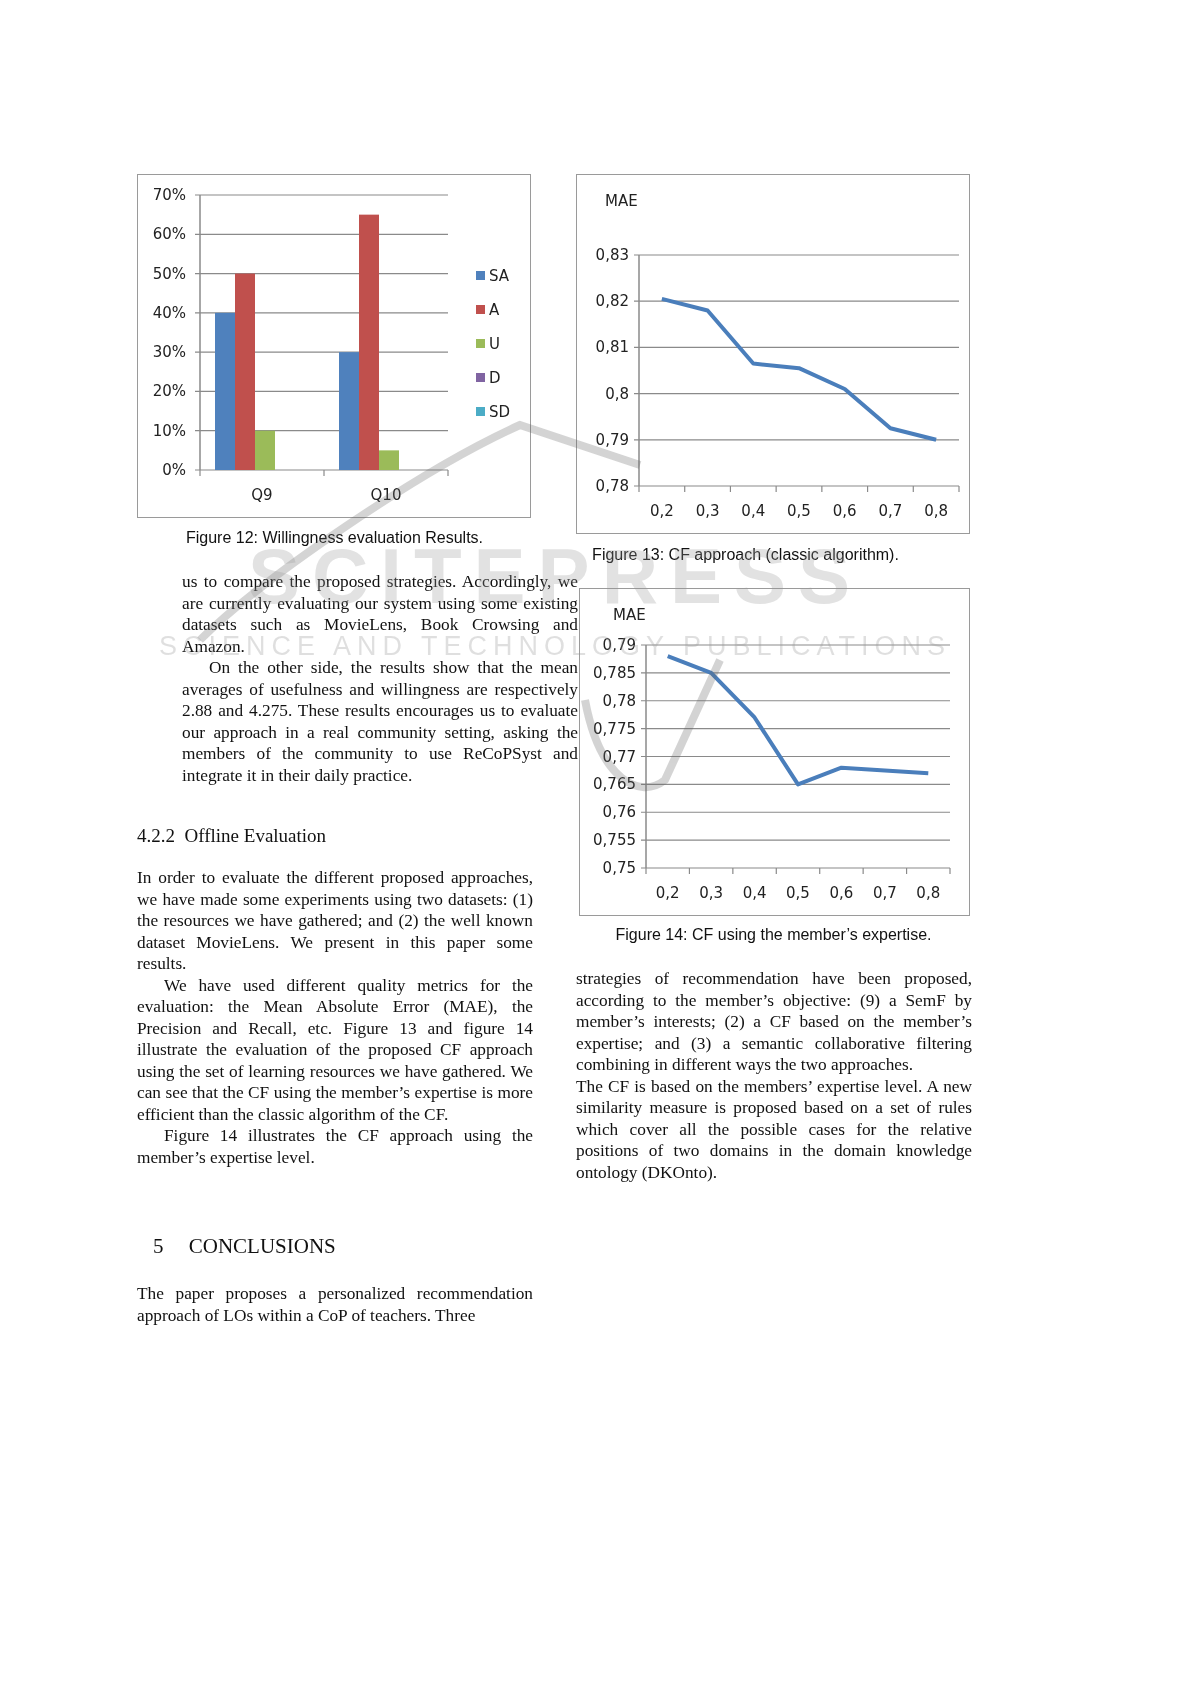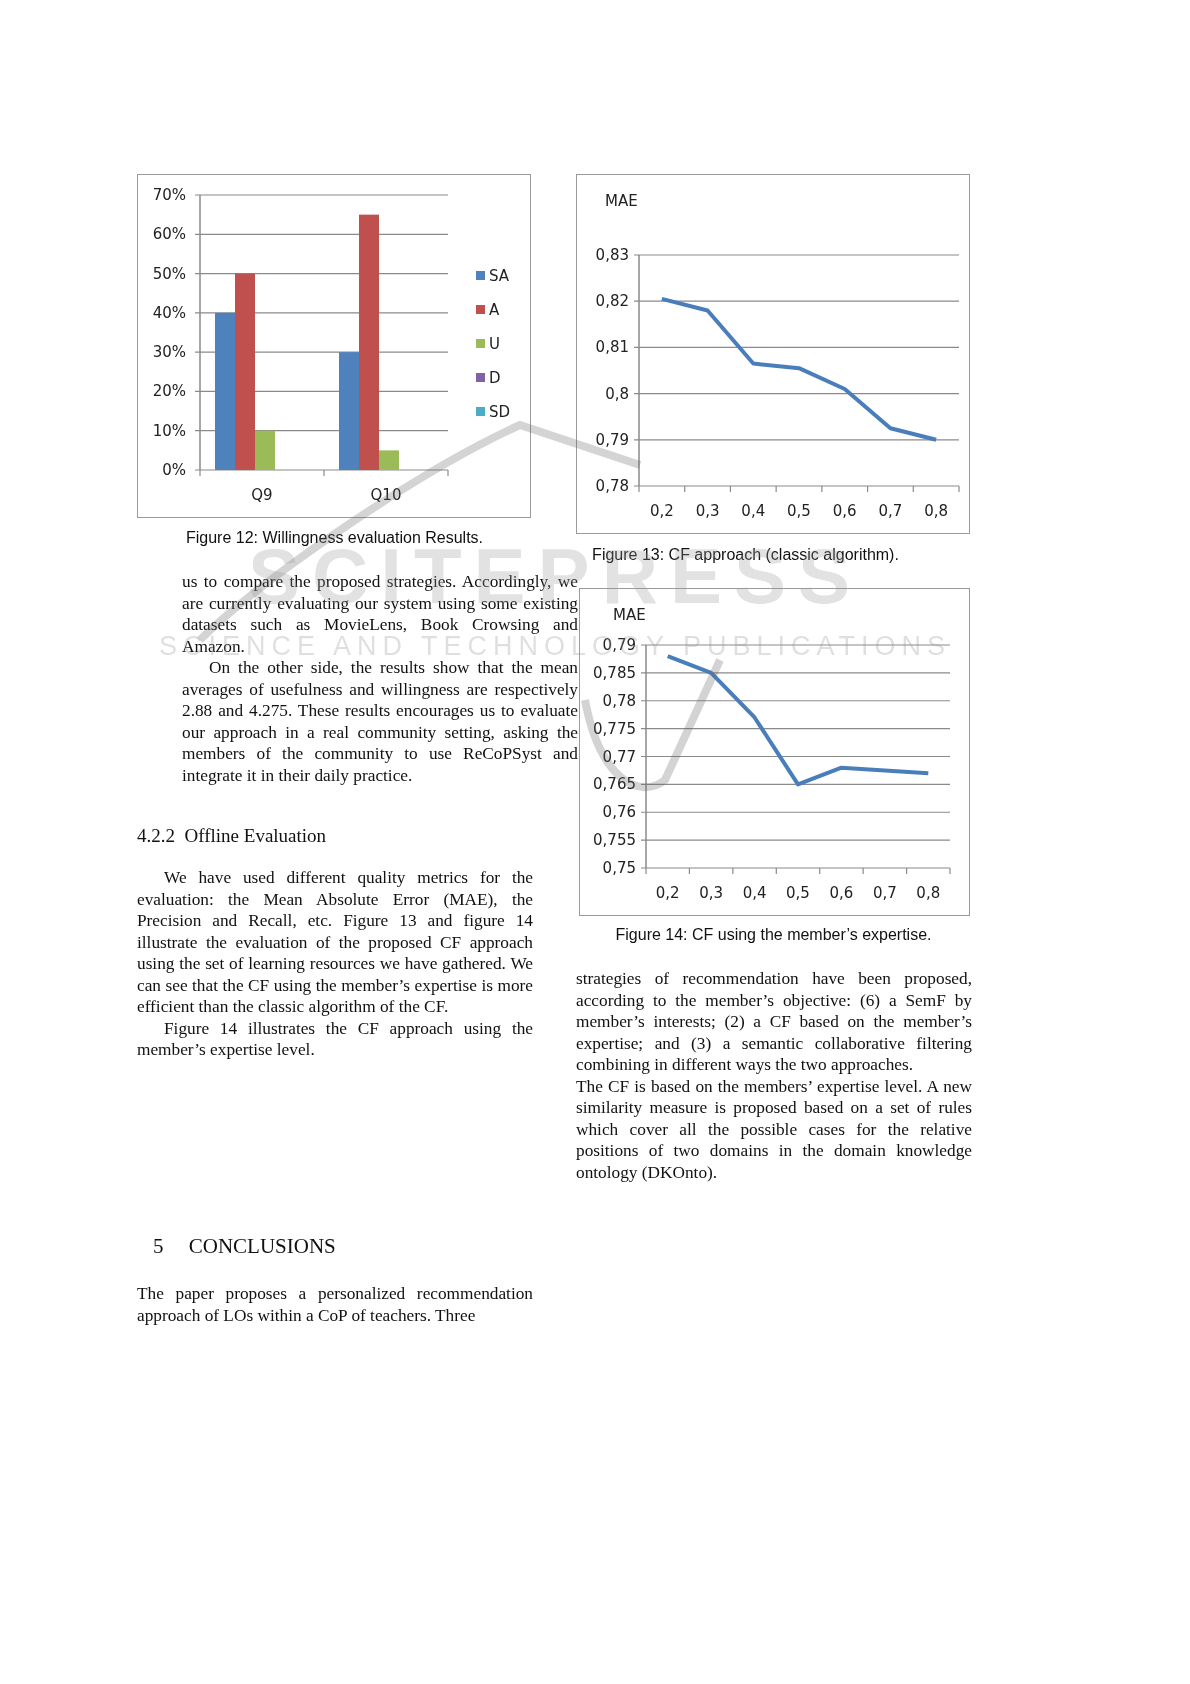--- a/index.html
+++ b/index.html
@@ -140,35 +140,36 @@
 <div class="caption" style="left:576px;top:926px;width:395px;">Figure 14: CF using the member’s expertise.</div>
 
 <div class="col" style="left:137px;top:571px;width:396px;margin-left:45px;">
   <p>us to compare the proposed strategies. Accordingly, we are currently evaluating our system using some existing datasets such as MovieLens, Book Crowsing and Amazon.</p>
   <p class="indent">On the other side, the results show that the mean averages of usefulness and willingness are respectively 2.88 and 4.275. These results encourages us to evaluate our approach in a real community setting, asking the members of the community to use ReCoPSyst and integrate it in their daily practice.</p>
 </div>
 
 <div class="heading" style="left:137px;top:825px;font-size:19px;white-space:pre;">4.2.2  Offline Evaluation</div>
 
 <div class="col" style="left:137px;top:867px;width:396px;">
+  <p>In order to evaluate the different proposed approaches, we have made some experiments using two datasets: (1) the resources we have gathered; and (2) the well known dataset MovieLens. We present in this paper some results.</p>
   <p class="indent">We have used different quality metrics for the evaluation: the Mean Absolute Error (MAE), the Precision and Recall, etc. Figure 13 and figure 14 illustrate the evaluation of the proposed CF approach using the set of learning resources we have gathered. We can see that the CF using the member’s expertise is more efficient than the classic algorithm of the CF.</p>
   <p class="indent">Figure 14 illustrates the CF approach using the member’s expertise level.</p>
 </div>
 
 <div class="heading" style="left:137px;top:1234px;font-size:21px;margin-left:16px;">
   <span>5</span>
   <span style="margin-left:20px;">CONCLUSIONS</span>
 </div>
 
 <div class="col" style="left:137px;top:1283px;width:396px;">
   <p>The paper proposes a personalized recommendation approach of LOs within a CoP of teachers. Three</p>
 </div>
 
 <div class="col" style="left:576px;top:968px;width:396px;">
-  <p>strategies of recommendation have been proposed, according to the member’s objective: (6) a SemF by member’s interests; (2) a CF based on the member’s expertise; and (3) a semantic collaborative filtering combining in different ways the two approaches.</p>
+  <p>strategies of recommendation have been proposed, according to the member’s objective: (9) a SemF by member’s interests; (2) a CF based on the member’s expertise; and (3) a semantic collaborative filtering combining in different ways the two approaches.</p>
   <p>The CF is based on the members’ expertise level. A new similarity measure is proposed based on a set of rules which cover all the possible cases for the relative positions of two domains in the domain knowledge ontology (DKOnto).</p>
 </div>
 
 <svg class="watermark" width="1190" height="1684">
   <g opacity="0.28" fill="none" stroke="#666" stroke-width="8">
     <path d="M200 640 C 260 580, 420 470, 520 425 L 640 465"></path>
     <path d="M585 700 C 600 780, 640 800, 665 780 L 720 660"></path>
   </g>
   <text x="555" y="603" text-anchor="middle" font-family="Liberation Sans, sans-serif" font-weight="bold" font-size="78" fill="#999" opacity="0.28" letter-spacing="12" id="wm1">SCITEPRESS</text>
   <text x="555" y="655" text-anchor="middle" font-family="Liberation Sans, sans-serif" font-size="27" fill="#999" opacity="0.3" letter-spacing="6" id="wm2">SCIENCE AND TECHNOLOGY PUBLICATIONS</text>

